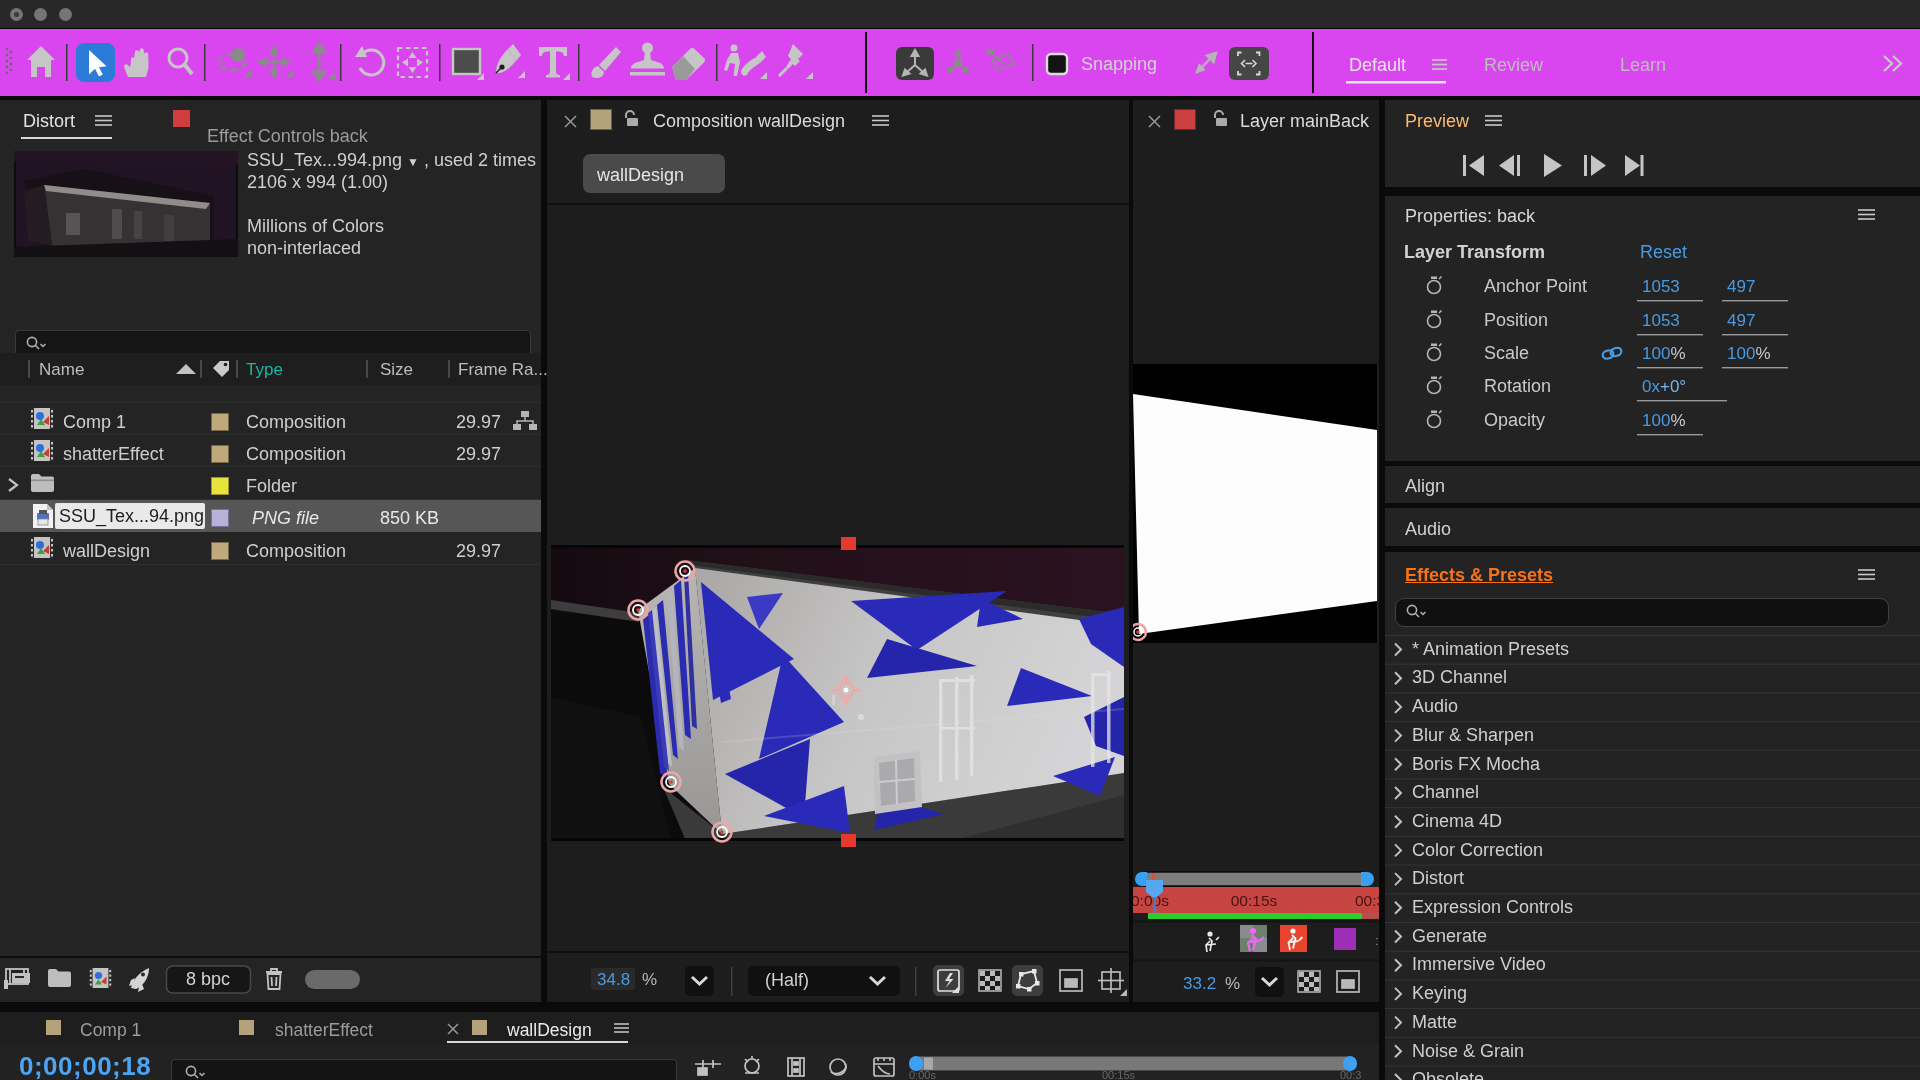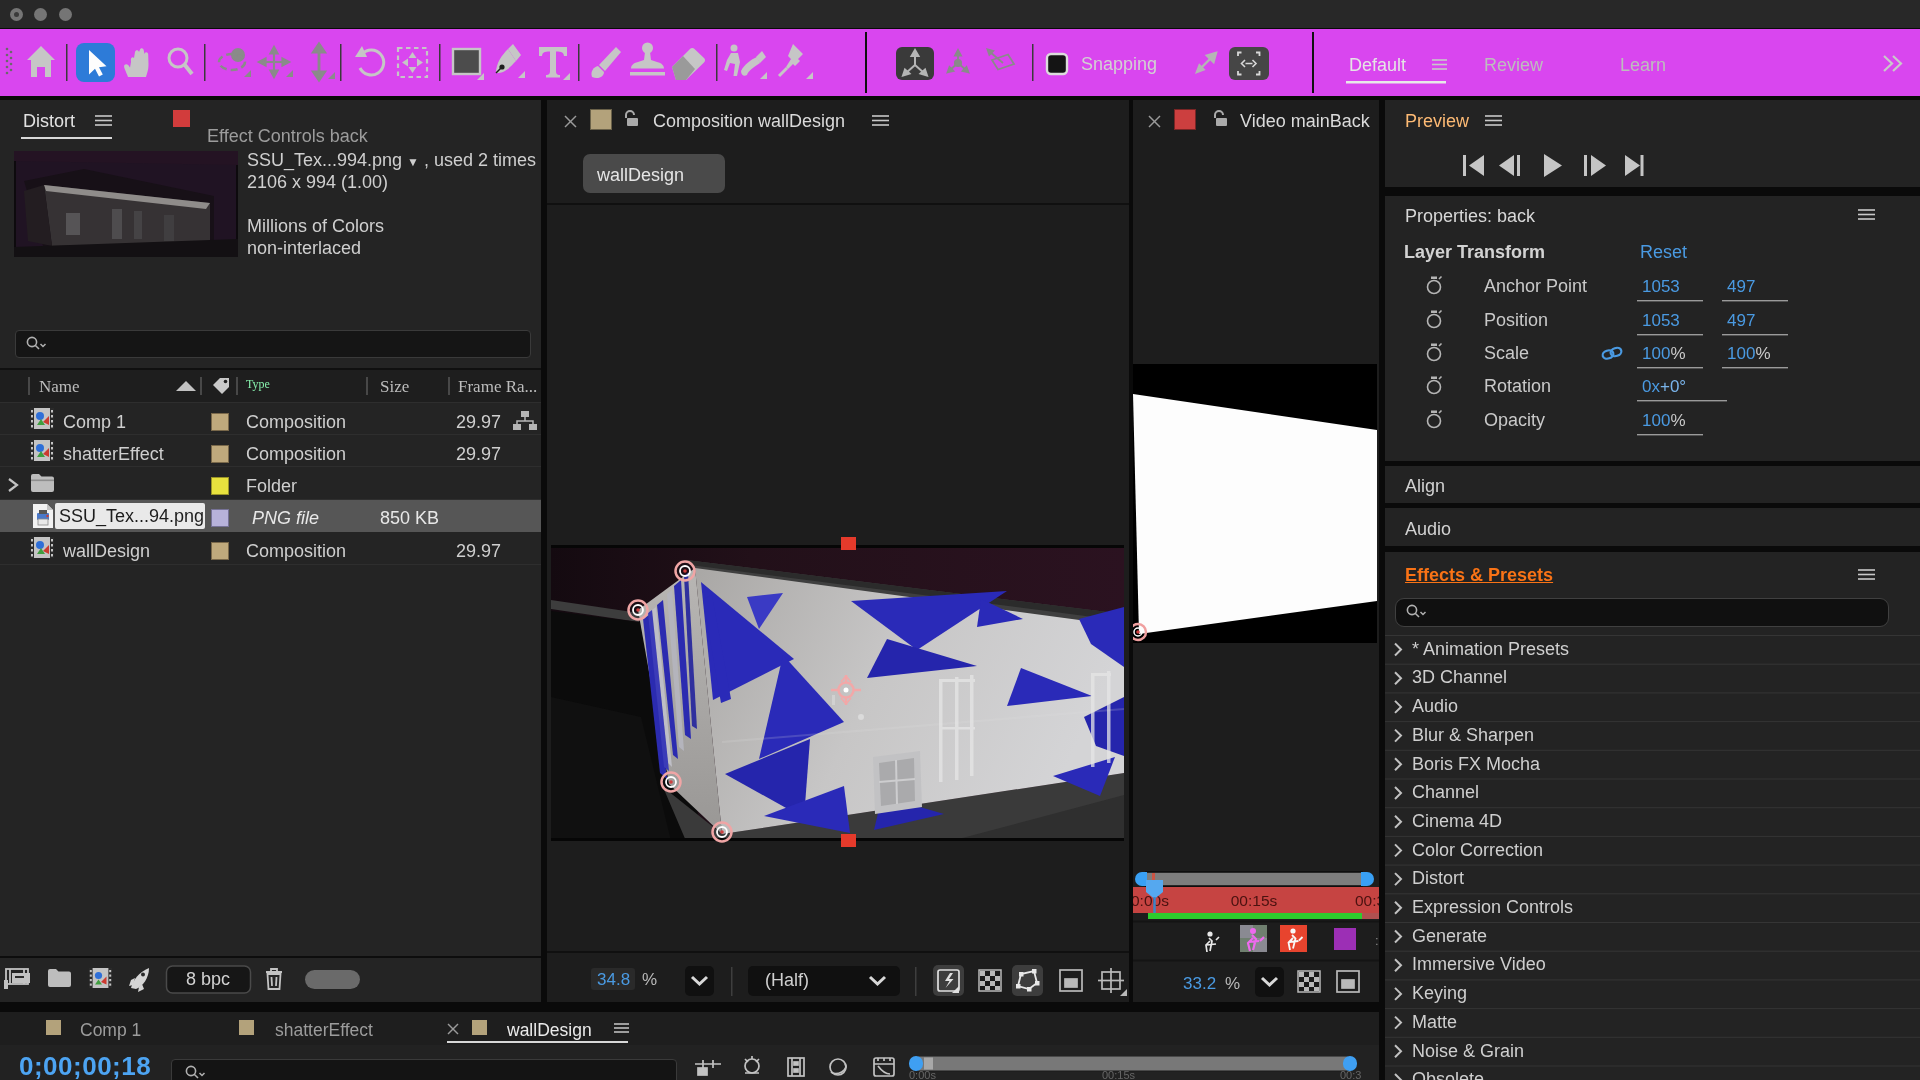--- a/index.html
+++ b/index.html
@@ -203,33 +203,33 @@
 
   <div class="abs" style="left:15px;top:230px;width:514px;height:26px;background:#151515;border:1px solid #3a3a3a;border-radius:4px;">
     <svg class="abs" style="left:9px;top:5px;" width="24" height="16" viewBox="0 0 24 16">
         <circle cx="7" cy="6" r="4.6" fill="none" stroke="#b0b0b0" stroke-width="1.6"></circle>
         <line x1="10.2" y1="9.2" x2="14" y2="13" stroke="#b0b0b0" stroke-width="1.6"></line>
         <path d="M15.5 8 L18 10.5 L20.5 8" fill="none" stroke="#b0b0b0" stroke-width="1.5"></path>
       </svg>
   </div>
 
   <div class="abs" style="left:0;top:268px;width:541px;height:2px;background:#101010;"></div>
-  <div class="abs" style="left:0;top:270px;width:541px;height:32px;background:#1e1e1e;font-family:Liberation Serif, serif;">
+  <div class="abs" style="left:0;top:253px;width:541px;height:32px;background:#1e1e1e;">
     <div class="abs" style="left:28px;top:7px;width:2px;height:18px;background:#484848;"></div>
     <div class="abs txt" style="left:39px;top:7px;font-size:17px;color:#bdbdbd;">Name</div>
     <svg class="abs" style="left:176px;top:11px;" width="20" height="10">
         <polygon points="10,0 20,10 0,10" fill="#c2c2c2"></polygon>
       </svg>
     <div class="abs" style="left:200px;top:7px;width:2px;height:18px;background:#484848;"></div>
     <svg class="abs" style="left:210px;top:5px;" width="22" height="22" viewBox="0 0 22 22">
         <path d="M3 10 L10 3 L19 3 L19 12 L12 19 Z" fill="#c9c9c9" transform="rotate(0 11 11)"></path>
         <circle cx="15.5" cy="6.5" r="1.8" fill="#1e1e1e"></circle>
       </svg>
     <div class="abs" style="left:236px;top:7px;width:2px;height:18px;background:#484848;"></div>
-    <div class="abs txt" style="left:246px;top:7px;font-size:12px;color:#86efac;">Type</div>
+    <div class="abs txt" style="left:246px;top:7px;font-size:17px;color:#14b8a6;">Type</div>
     <div class="abs" style="left:366px;top:7px;width:2px;height:18px;background:#484848;"></div>
     <div class="abs txt" style="left:380px;top:7px;font-size:17px;color:#bdbdbd;">Size</div>
     <div class="abs" style="left:448px;top:7px;width:2px;height:18px;background:#484848;"></div>
     <div class="abs txt" style="left:458px;top:7px;font-size:17px;color:#bdbdbd;">Frame Ra...</div>
   </div>
   <div id="projrows">
 
     <div class="abs" style="left:0;top:302px;width:541px;height:1px;background:#2e2e2e;"></div>
     <div class="abs" style="left:0;top:334px;width:541px;height:1px;background:#2e2e2e;"></div>
     <div class="abs" style="left:0;top:366px;width:541px;height:1px;background:#2e2e2e;"></div>
@@ -597,21 +597,21 @@
         <g stroke="#9a9a9a" stroke-width="1.5">
           <line x1="1" y1="1" x2="12" y2="12"></line>
           <line x1="12" y1="1" x2="1" y2="12"></line>
         </g>
       </svg></div>
   <div class="abs" style="left:41px;top:9px;width:20px;height:19px;background:#cc3f3f;border:1px solid #7a2525;"></div>
   <svg class="abs" style="left:79px;top:10px;" width="16" height="18" viewBox="0 0 16 18">
       <path d="M3 8 V5 a4 4 0 0 1 8 0" fill="none" stroke="#aaa" stroke-width="2"></path>
       <rect x="4" y="8" width="11" height="8" rx="1" fill="#aaa"></rect>
     </svg>
-  <div class="abs txt" style="left:107px;top:11px;color:#dadada;">Video mainBack</div>
+  <div class="abs txt" style="left:107px;top:11px;color:#dadada;">Layer mainBack</div>
   <div id="layerviewer">
     <svg class="abs" style="left:0;top:264px;" width="246" height="279" viewBox="0 0 246 279">
       <rect x="0" y="0" width="244" height="279" fill="#000000"></rect>
       <polygon points="0,30 244,66 244,237 6,270" fill="#fdfdfd"></polygon>
       <circle cx="5" cy="268" r="8" fill="none" stroke="#f0a0a0" stroke-width="2.5"></circle>
       <circle cx="5" cy="268" r="4" fill="none" stroke="#fff" stroke-width="1.5"></circle>
       <circle cx="5" cy="268" r="1.8" fill="#d04040"></circle>
     </svg>
   </div>
   <div id="layerbottom">

